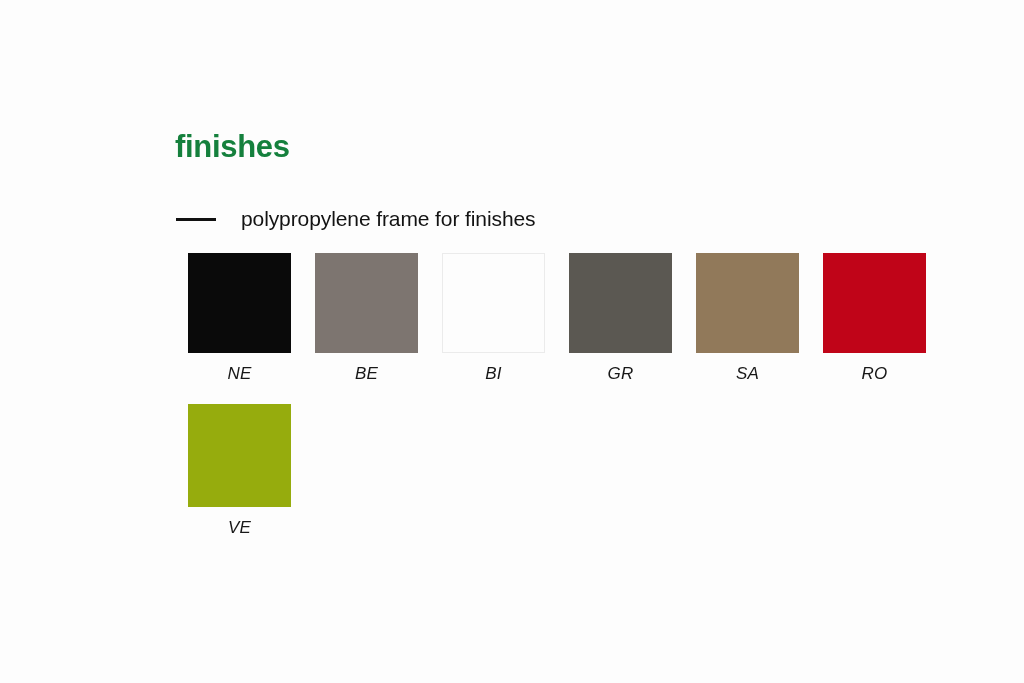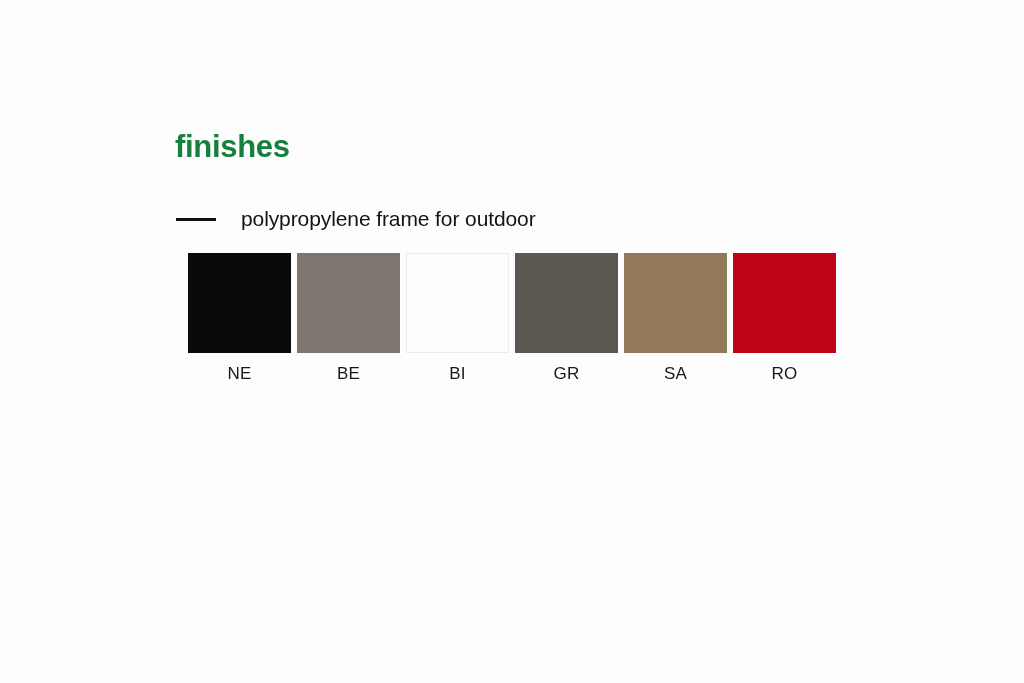--- a/index.html
+++ b/index.html
@@ -61,22 +61,23 @@
 
   
   .swatch-grid {
     position: absolute;
     left: 188px;
     top: 253px;
     width: 740px;
   }
   .swatch-row {
     display: flex;
-    gap: 6px;
+    gap: 24px;
     margin-bottom: 7px;
+    font-style: italic;
   }
   .swatch-cell {
     width: 103px;
     flex: 0 0 auto;
   }
   .swatch-chip {
     width: 103px;
     height: 100px;
     box-sizing: border-box;
   }
@@ -100,21 +101,21 @@
 </style>
 </head>
 <body style="background: rgb(253, 253, 253);">
 
 <div class="page">
 
   <h1 class="page-title">finishes</h1>
 
   <div class="section-head">
     <span class="section-rule"></span>
-    <span class="section-label">polypropylene frame for outdoor</span>
+    <span class="section-label">polypropylene frame for finishes</span>
   </div>
 
   <div class="swatch-grid">
 
     <div class="swatch-row row-1">
       <div class="swatch-cell">
         <div class="swatch-chip" style="background-color: rgb(10, 10, 10);"></div>
         <div class="swatch-name">NE</div>
       </div>
       <div class="swatch-cell">
@@ -133,16 +134,20 @@
         <div class="swatch-chip" style="background-color: rgb(145, 121, 90);"></div>
         <div class="swatch-name">SA</div>
       </div>
       <div class="swatch-cell">
         <div class="swatch-chip" style="background-color: rgb(192, 4, 24);"></div>
         <div class="swatch-name">RO</div>
       </div>
     </div>
 
     <div class="swatch-row row-2">
+      <div class="swatch-cell">
+        <div class="swatch-chip" style="background-color: rgb(150, 172, 13);"></div>
+        <div class="swatch-name">VE</div>
+      </div>
     </div>
 
   </div>
 </div>
 
 </body></html>

